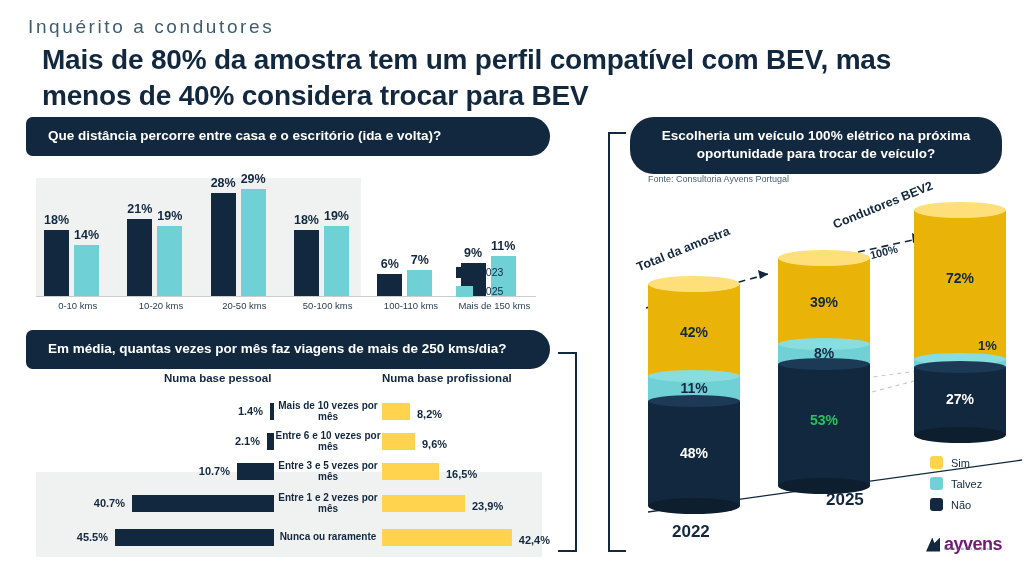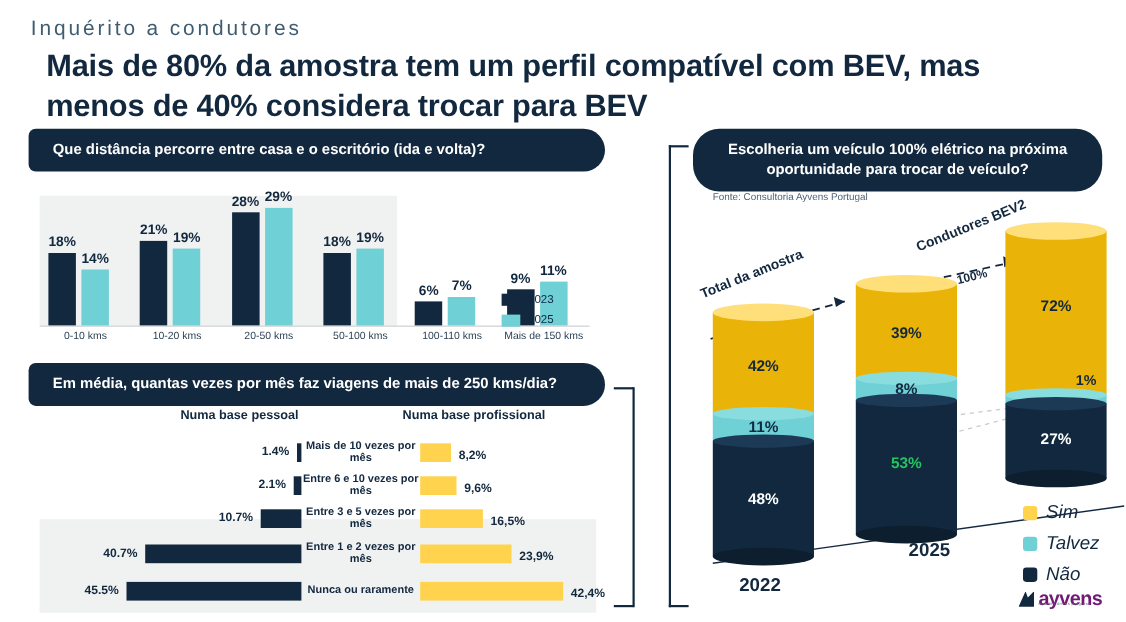--- a/index.html
+++ b/index.html
@@ -63,21 +63,21 @@
   .c1-legend .row { display:flex; align-items:center; gap:7px; margin-bottom:7px; }
   .sw { width:17px; height:11px; display:inline-block; }
   .sw.dk { background:#12283f; }
   .sw.tq { background:#6fd0d6; }
 
   
   #chart2 { position:absolute; left:26px; top:372px; width:524px; height:190px; }
   #chart2-shade { position:absolute; left:10px; top:100px; width:506px; height:85px; background:#f0f1f1; }
   .c2-head { position:absolute; top:0; font-size:11.5px; font-weight:700; color:#12283f; }
   #c2-head-left { left:138px; }
-  #c2-head-right { left:340px; }
+  #c2-head-right { left:356px; }
   .c2-row { position:absolute; left:0; width:524px; height:30px; display:flex; align-items:center; }
   .c2-left { width:248px; display:flex; align-items:center; justify-content:flex-end; gap:7px; }
   .c2-left .val { font-size:11px; font-weight:700; }
   .c2-lbar { background:#12283f; height:17px; }
   .c2-mid { width:108px; text-align:center; font-size:10px; font-weight:700; line-height:1.15; color:#12283f; }
   .c2-right { width:168px; display:flex; align-items:flex-end; gap:7px; }
   .c2-rbar { background:#ffd34d; height:17px; }
   .c2-right .val { font-size:11px; font-weight:700; }
 
   
@@ -105,21 +105,21 @@
   .sepcap { position:absolute; left:0; width:92px; height:12px; border-radius:50%; }
 
   .yearlab { position:absolute; font-size:17px; font-weight:700; color:#12283f; }
 
   .ann { position:absolute; font-size:12.5px; font-weight:700; color:#12283f; line-height:1.25; }
   #ann-total { left:4px; top:82px; transform:rotate(-22deg); }
   #ann-bev { left:200px; top:38px; transform:rotate(-22deg); }
   #ann-100 { left:240px; top:86px; font-size:11px; font-weight:700; transform:rotate(-14deg); }
   #ann-1pct { left:348px; top:178px; font-size:13px; font-weight:700; }
 
-  .c3-legend { position:absolute; left:300px; top:296px; font-size:17px;font-style:italic; }
+  .c3-legend { position:absolute; left:300px; top:296px; font-size:11px; }
   .c3-legend .row { display:flex; align-items:center; gap:8px; margin-bottom:8px; }
   .dot { width:13px; height:13px; border-radius:3px; display:inline-block; }
   .dot.sim { background:#ffd34d; }
   .dot.talvez { background:#6fd0d6; }
   .dot.nao { background:#12283f; }
 
   .logo { position:absolute; left:926px; top:534px; display:flex; align-items:center; gap:4px; }
   .logo .mark { width:14px; height:14px; background:#12283f;
     clip-path:polygon(0% 100%, 45% 0%, 60% 40%, 100% 0%, 100% 100%); }
   .logo .txt { font-size:18px; font-weight:700; color:#701a75; letter-spacing:-0.5px; }

